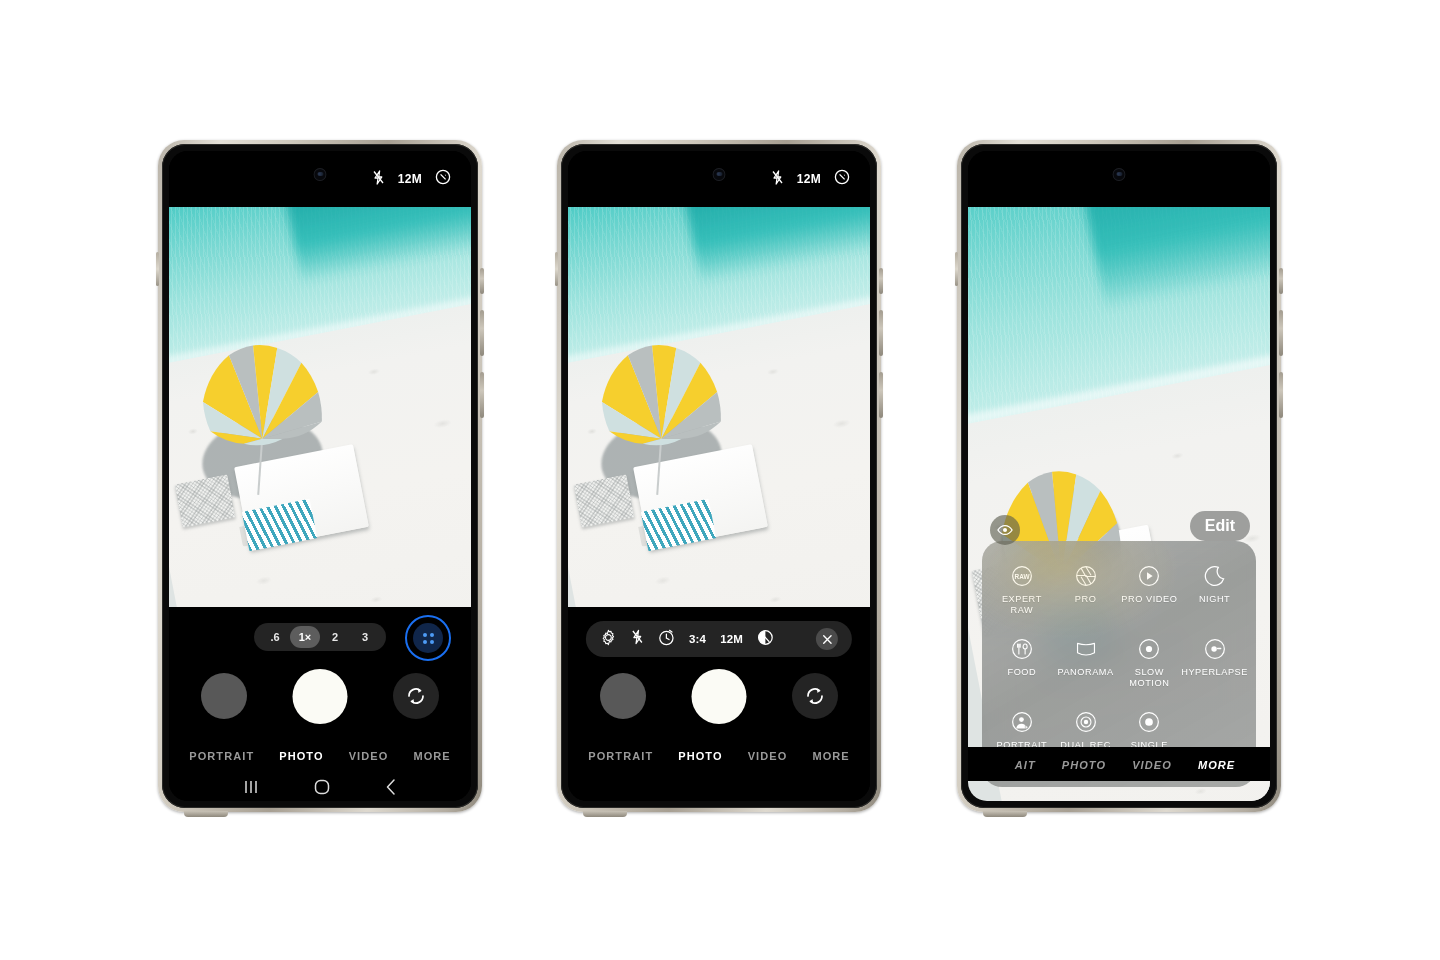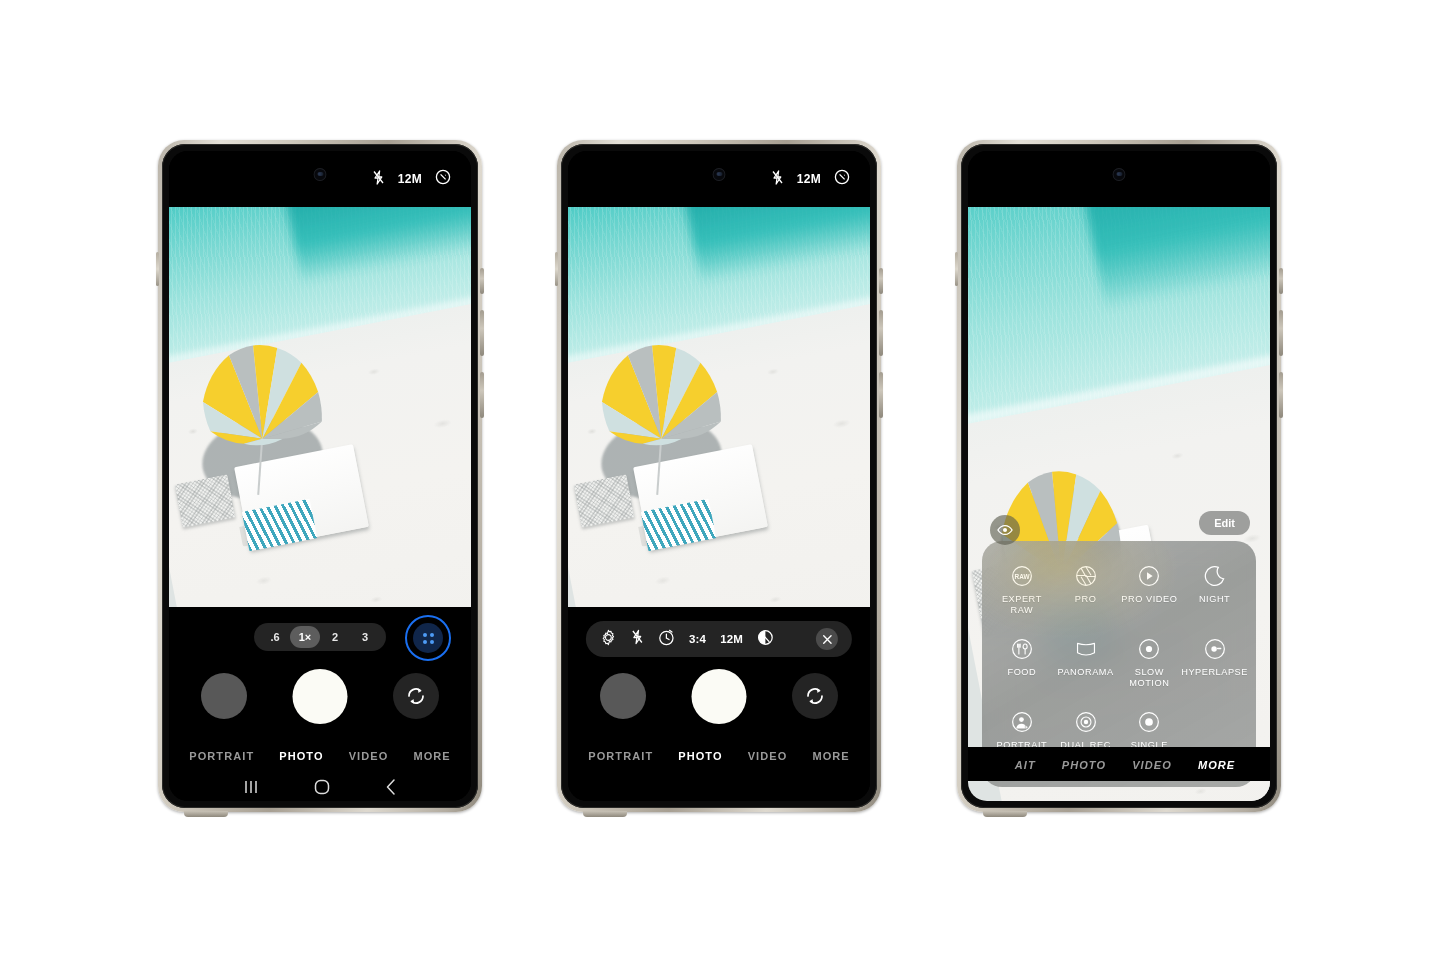--- a/index.html
+++ b/index.html
@@ -151,21 +151,21 @@
 
   .navbar{position:absolute;left:0;bottom:14px;width:100%;display:flex;
     justify-content:space-around;align-items:center;padding:0 46px;box-sizing:border-box;}
   .navbar svg{display:block;}
 
   
   .p3 .viewfinder{height:596px;}
   .eye-btn{position:absolute;left:22px;top:308px;width:30px;height:30px;border-radius:50%;
     background:rgba(90,92,78,.62);display:flex;align-items:center;justify-content:center;z-index:6;}
   .edit-btn{position:absolute;right:20px;top:304px;padding:6px 15px;border-radius:15px;
-    background:rgba(118,120,118,.68);color:#fff;font-size:11px;font-weight:700;z-index:6;}
+    background:rgba(118,120,118,.68);color:#fff;font-size:16px;font-weight:700;z-index:6;}
   .morepanel{position:absolute;left:14px;right:14px;top:334px;bottom:16px;border-radius:20px;
     background:linear-gradient(150deg,rgba(158,160,158,.80),rgba(140,143,141,.86) 45%,rgba(150,152,150,.82));
     backdrop-filter:blur(14px);z-index:5;padding:24px 8px 0 8px;box-sizing:border-box;}
   .mgrid{display:grid;grid-template-columns:repeat(4,1fr);row-gap:22px;}
   .mitem{display:flex;flex-direction:column;align-items:center;gap:7px;}
   .mitem .ic{width:22px;height:22px;display:flex;align-items:center;justify-content:center;}
   .mitem .lb{color:#fff;font-size:9.2px;letter-spacing:.55px;text-align:center;line-height:11px;
     text-shadow:0 1px 1px rgba(0,0,0,.12);}
   .blurwash{position:absolute;inset:0;border-radius:20px;pointer-events:none;
     background:radial-gradient(ellipse 60% 40% at 30% 12%,rgba(226,196,96,.22),rgba(0,0,0,0) 70%);}

